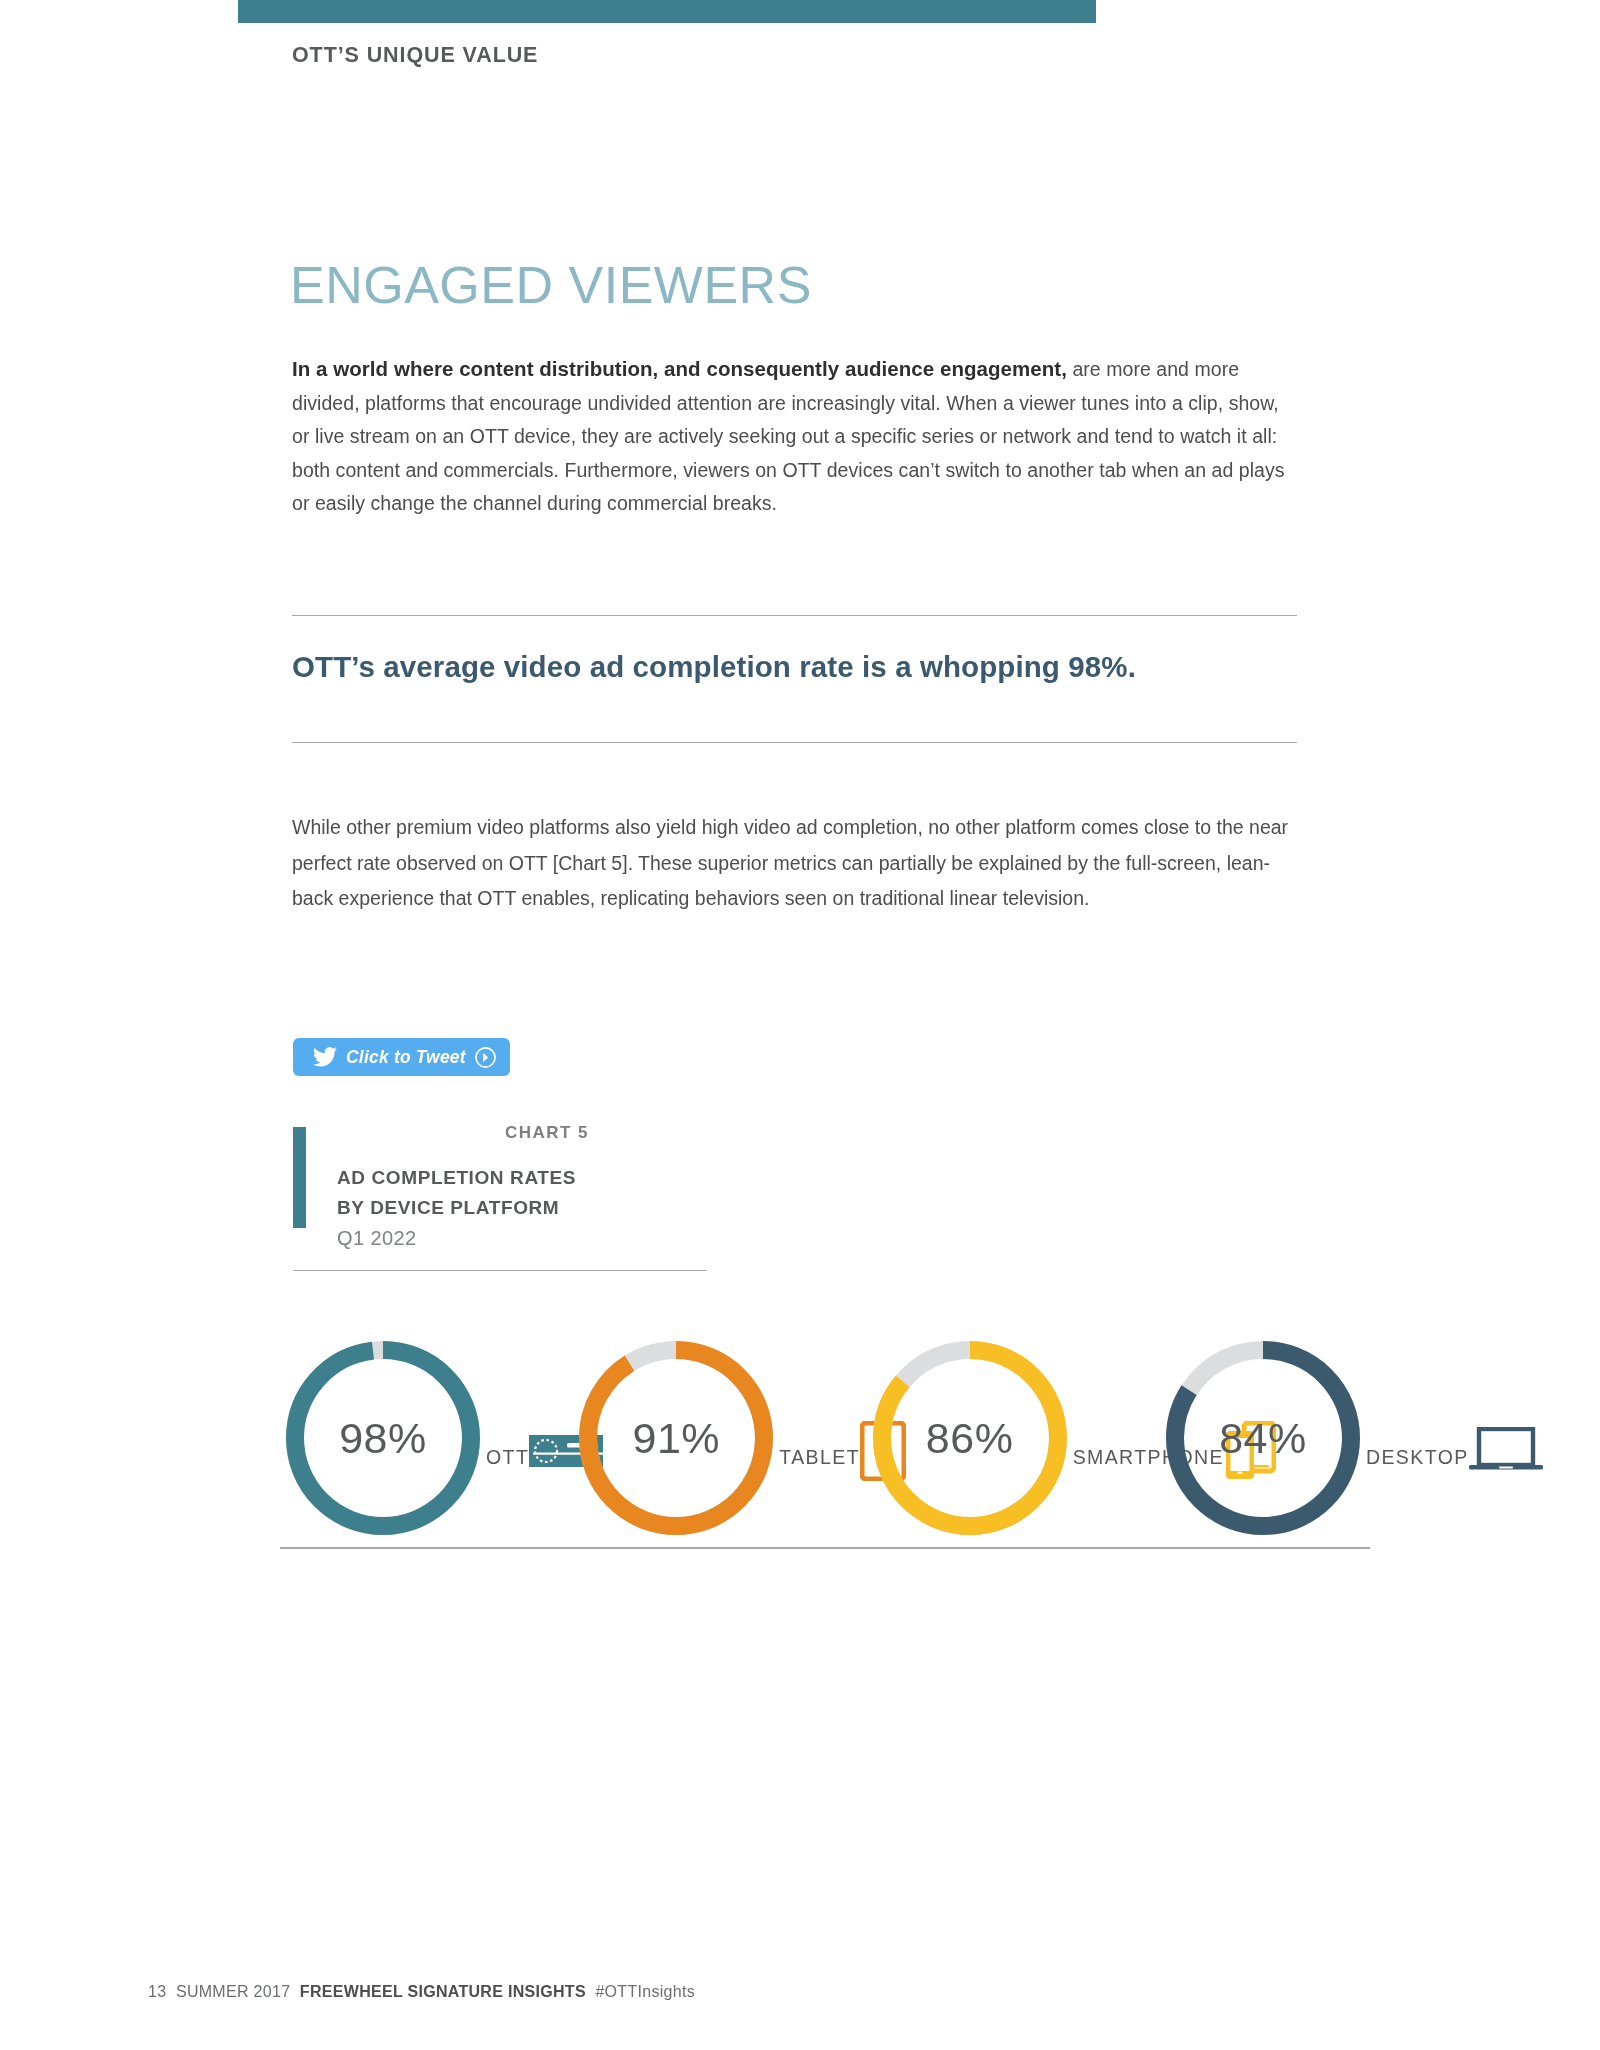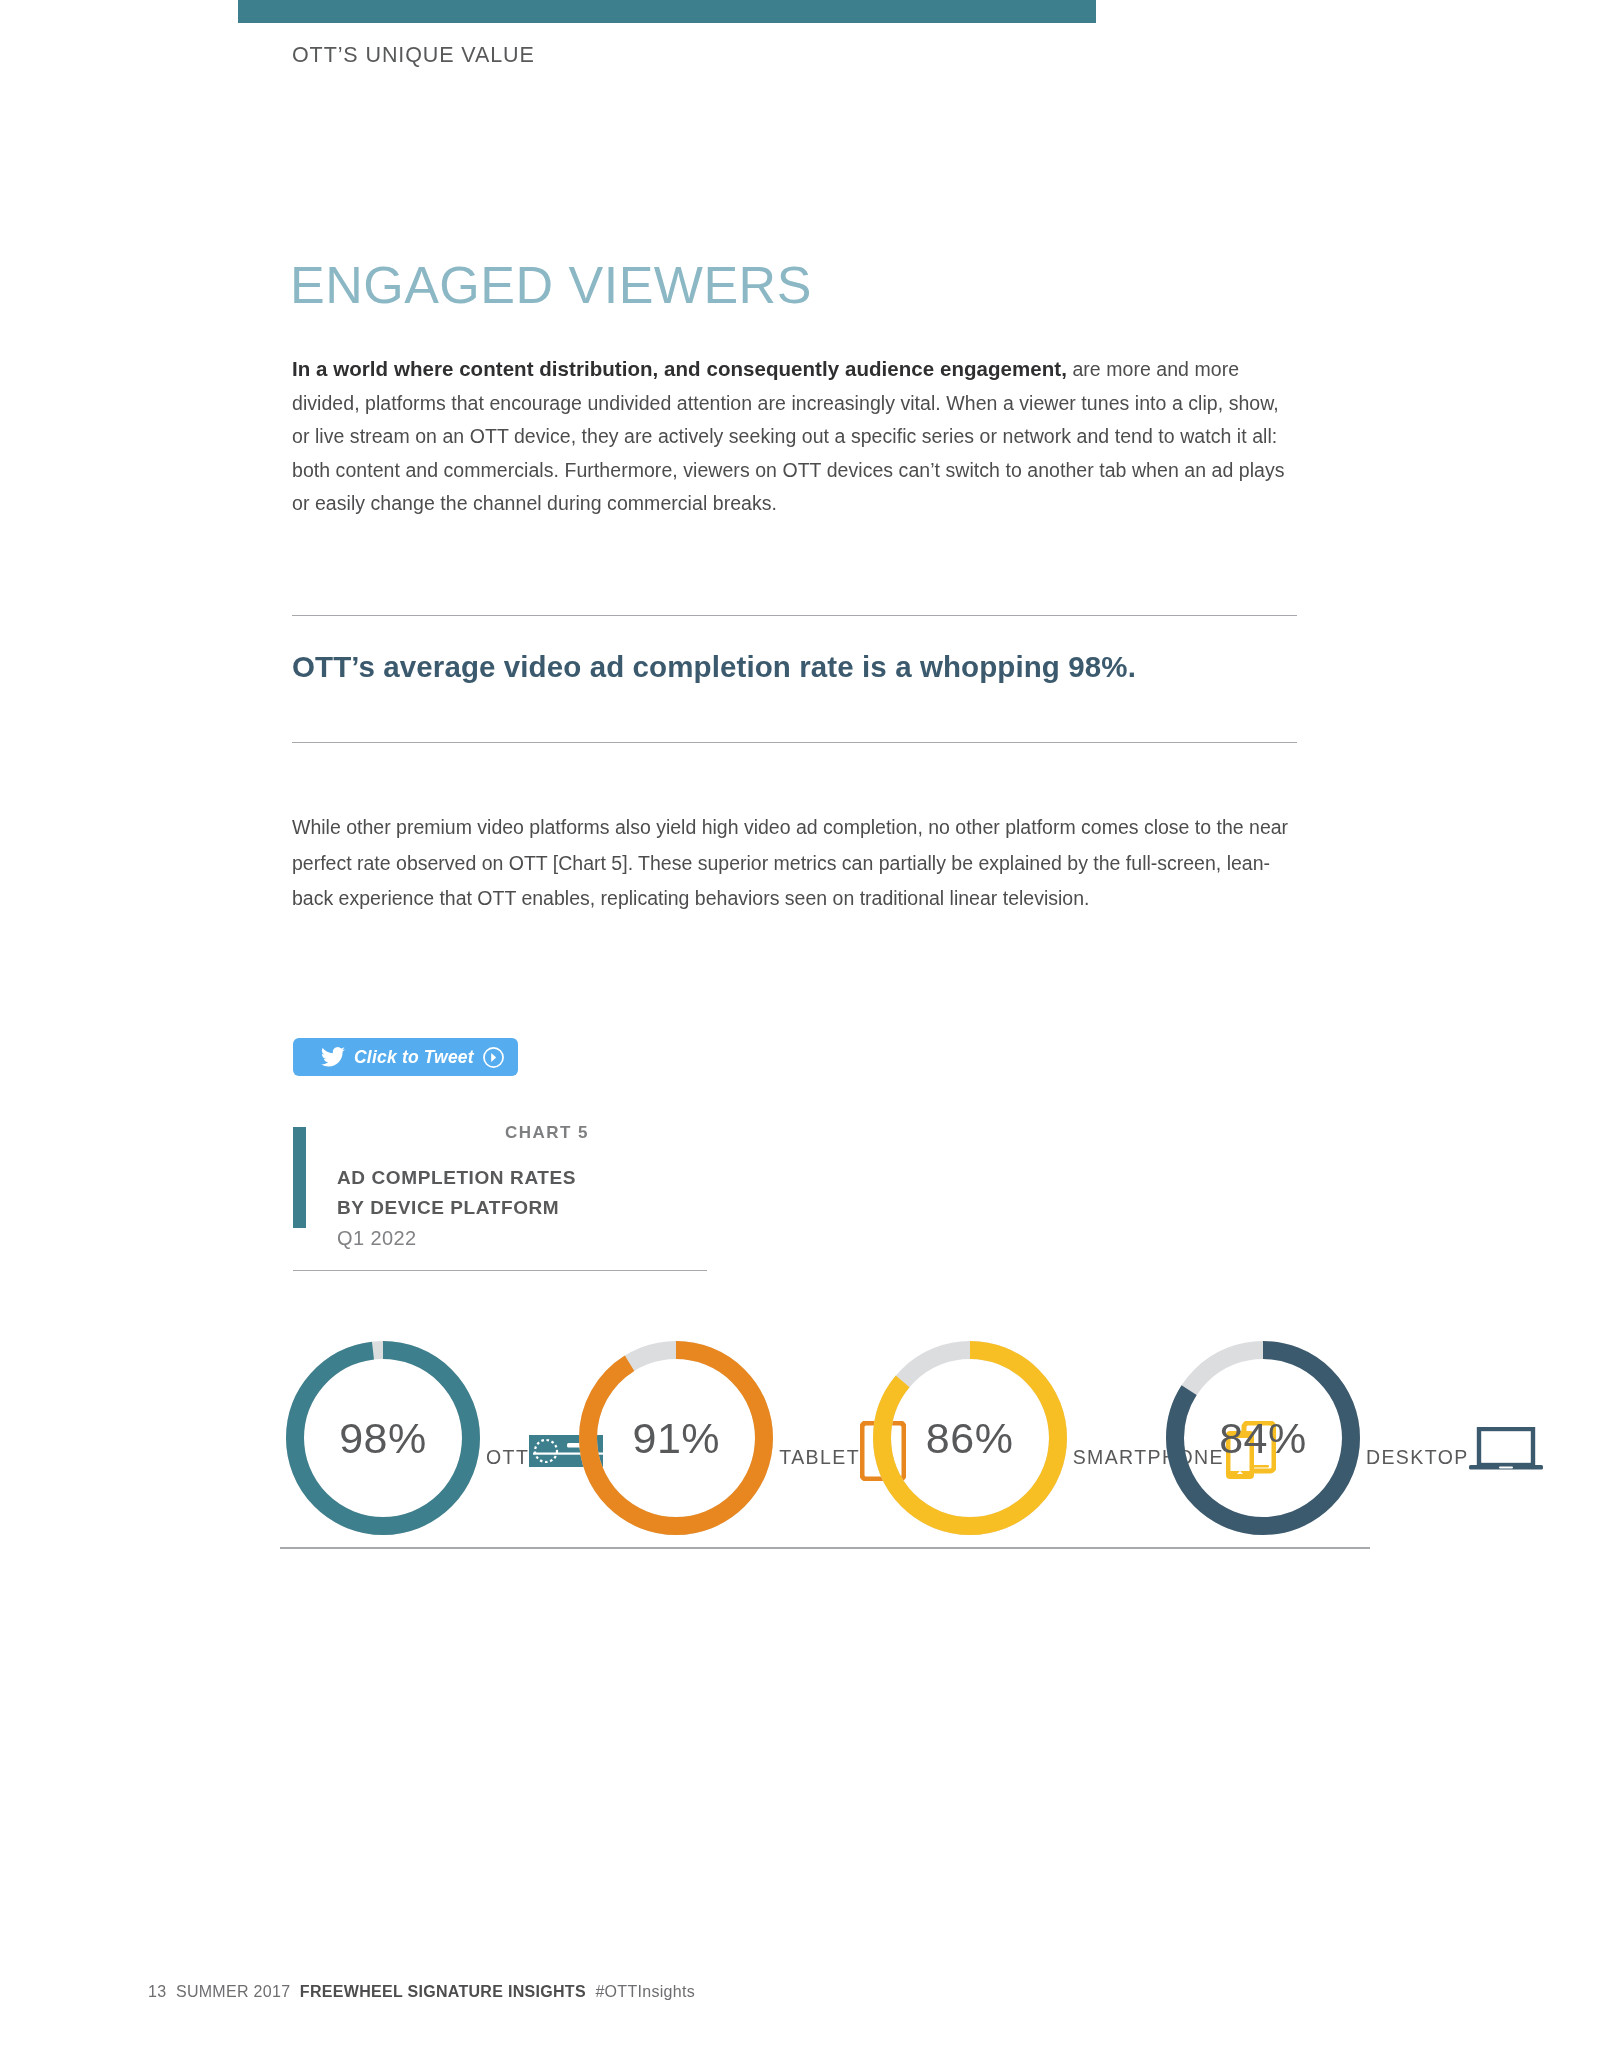--- a/index.html
+++ b/index.html
@@ -32,21 +32,21 @@
     height: 23px;
     background: #3d7f8c;
   }
 
   
   .running-head {
     position: absolute;
     left: 292px;
     top: 43px;
     font-size: 21.5px;
-    font-weight: normal;
+    font-weight: bold;
     letter-spacing: 0.9px;
     color: #58595b;
     white-space: nowrap;
     text-align: center;
   }
 
   
   .section-title {
     position: absolute;
     left: 290px;
@@ -114,21 +114,21 @@
     line-height: 35.5px;
     color: #4d4d4f;
   }
 
   
   .tweet-btn {
     position: absolute;
     left: 293px;
     top: 1038px;
     height: 38px;
-    padding: 0 14px 0 28px;
+    padding: 0 14px 0 20px;
     border-radius: 6px;
     background: #55acee;
     display: flex;
     align-items: center;
     gap: 9px;
     cursor: pointer;
     box-sizing: border-box;
   }
   .tweet-btn .bird { width: 24px; height: 20px; display: block; }
   .tweet-label {

